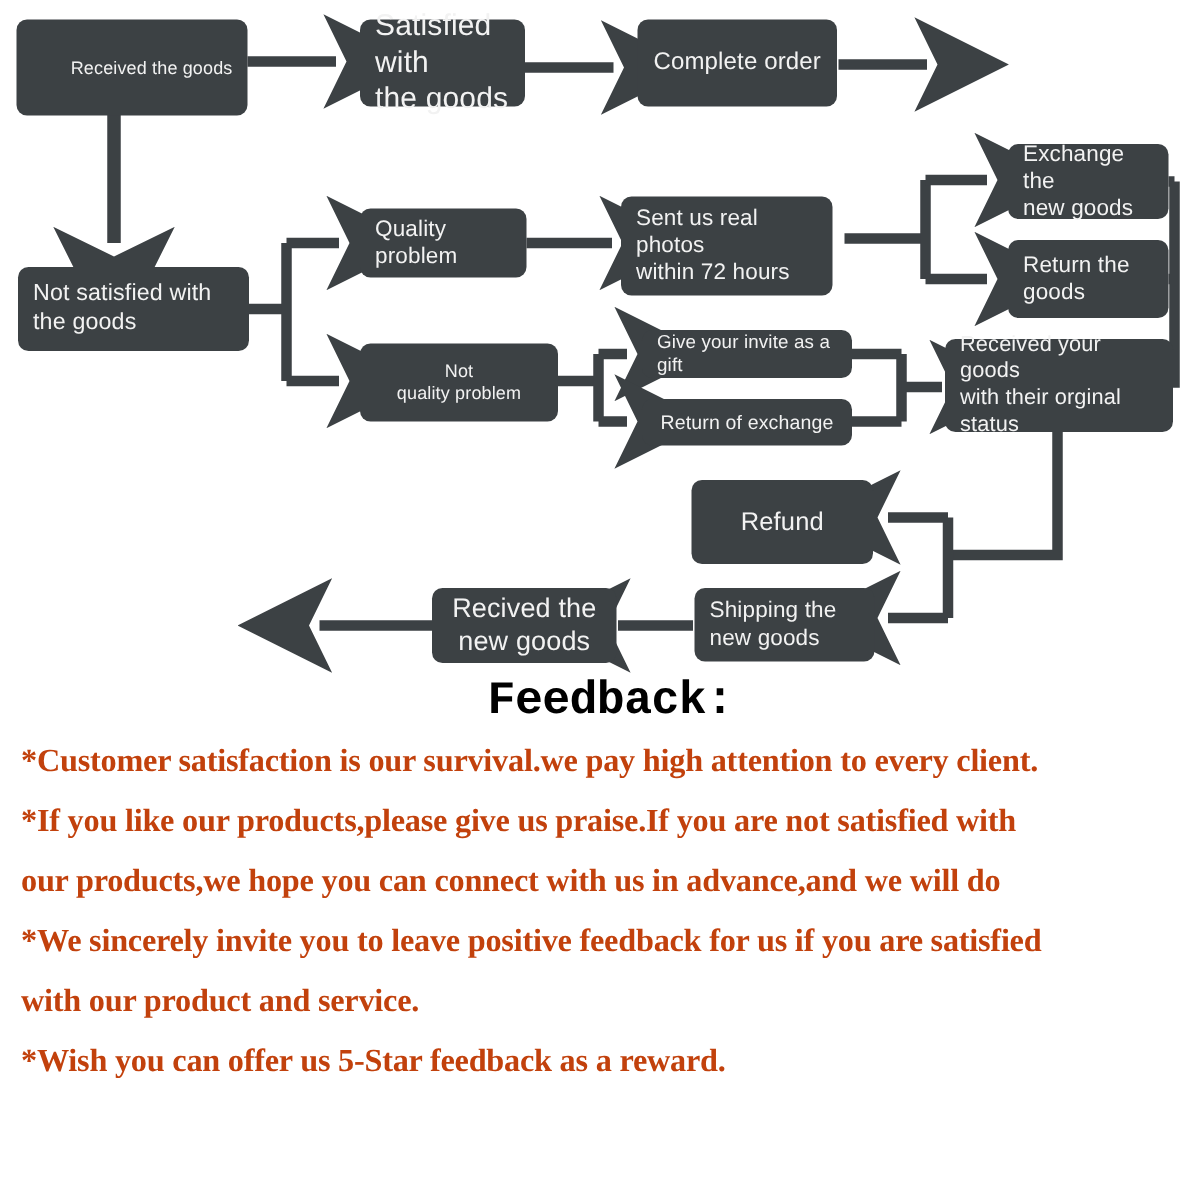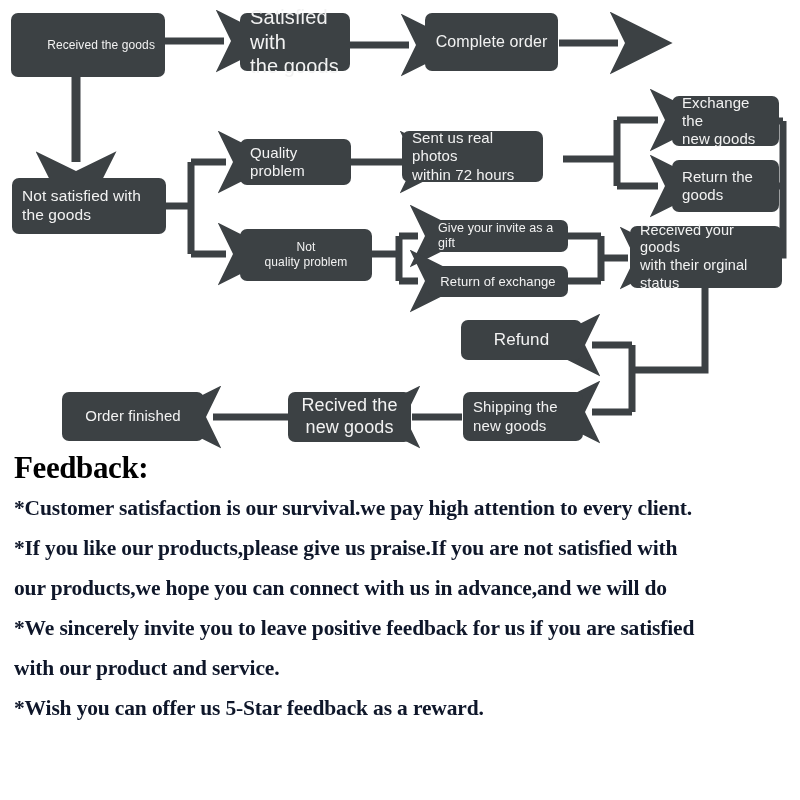--- a/index.html
+++ b/index.html
@@ -29,33 +29,34 @@
     z-index:3;
     box-shadow:0 0 0 0 rgba(0,0,0,0);
   }
   .node .tx{display:block;width:100%;}
   .n-left{justify-content:flex-start;padding:0 10px;}
   .n-center{justify-content:center;text-align:center;padding:0 8px;}
 
   
   #feedback{position:absolute;left:0;top:450px;width:800px;}
   .fb-title{
-    font-family:Liberation Serif, serif;
+    font-family:Liberation Mono, monospace;
     font-weight:bold;
     font-size:31px;
     color:#000;
     margin:0 0 2px 14px;
     letter-spacing:-.4px;
+    text-align:center;
   }
   .fb-lines{
     margin:0;padding:0;list-style:none;
     font-family:"Liberation Serif",serif;
     font-weight:bold;
     font-size:21.5px;
-    color:#0f172a;
+    color:#c2410c;
     letter-spacing:-.15px;
   }
   .fb-lines li{
     margin:0 0 0 14px;
     padding:0;
     height:40px;
     line-height:40px;
     white-space:nowrap;
   }
 </style>
@@ -136,21 +137,21 @@
 
 
     <div class="node n-left" style="left:12px;top:178px;width:154px;height:56px;font-size:15.5px;">
       <span class="tx">Not satisfied with<br>the goods</span>
     </div>
 
     <div class="node n-left" style="left:240px;top:139px;width:111px;height:46px;font-size:15px;">
       <span class="tx">Quality problem</span>
     </div>
 
-    <div class="node n-left" style="left:402px;top:131px;width:141px;height:51px;font-size:15px;">
+    <div class="node n-left" style="left:414px;top:131px;width:141px;height:66px;font-size:15px;">
       <span class="tx">Sent us real photos<br>within 72 hours</span>
     </div>
 
     <div class="node n-left" style="left:672px;top:96px;width:107px;height:50px;font-size:15px;">
       <span class="tx">Exchange the<br>new goods</span>
     </div>
 
     <div class="node n-left" style="left:672px;top:160px;width:107px;height:52px;font-size:15px;">
       <span class="tx">Return the<br>goods</span>
     </div>
@@ -164,35 +165,32 @@
     </div>
 
     <div class="node n-center" style="left:428px;top:266px;width:140px;height:31px;font-size:13px;">
       <span class="tx">Return of exchange</span>
     </div>
 
     <div class="node n-left" style="left:630px;top:226px;width:152px;height:62px;font-size:14.5px;">
       <span class="tx">Received your goods<br>with their orginal<br>status</span>
     </div>
 
-    <div class="node n-center" style="left:461px;top:320px;width:121px;height:40px;font-size:17px;">
+    <div class="node n-center" style="left:461px;top:320px;width:121px;height:56px;font-size:17px;">
       <span class="tx">Refund</span>
     </div>
 
     <div class="node n-left" style="left:463px;top:392px;width:120px;height:49px;font-size:15px;">
       <span class="tx">Shipping the<br>new goods</span>
     </div>
 
     <div class="node n-center" style="left:288px;top:392px;width:123px;height:50px;font-size:18px;">
       <span class="tx">Recived the<br>new goods</span>
     </div>
 
-    <div class="node n-center" style="left:62px;top:392px;width:142px;height:49px;font-size:15px;">
-      <span class="tx">Order finished</span>
-    </div>
   </div>
 
   <div id="feedback">
     <div class="fb-title">Feedback:</div>
     <ul class="fb-lines">
       <li>*Customer satisfaction is our survival.we pay high attention to every client.</li>
       <li>*If you like our products,please give us praise.If you are not satisfied with</li>
       <li>our products,we hope you can connect with us in advance,and we will do</li>
       <li>*We sincerely invite you to leave positive feedback for us if you are satisfied</li>
       <li>with our product and service.</li>

